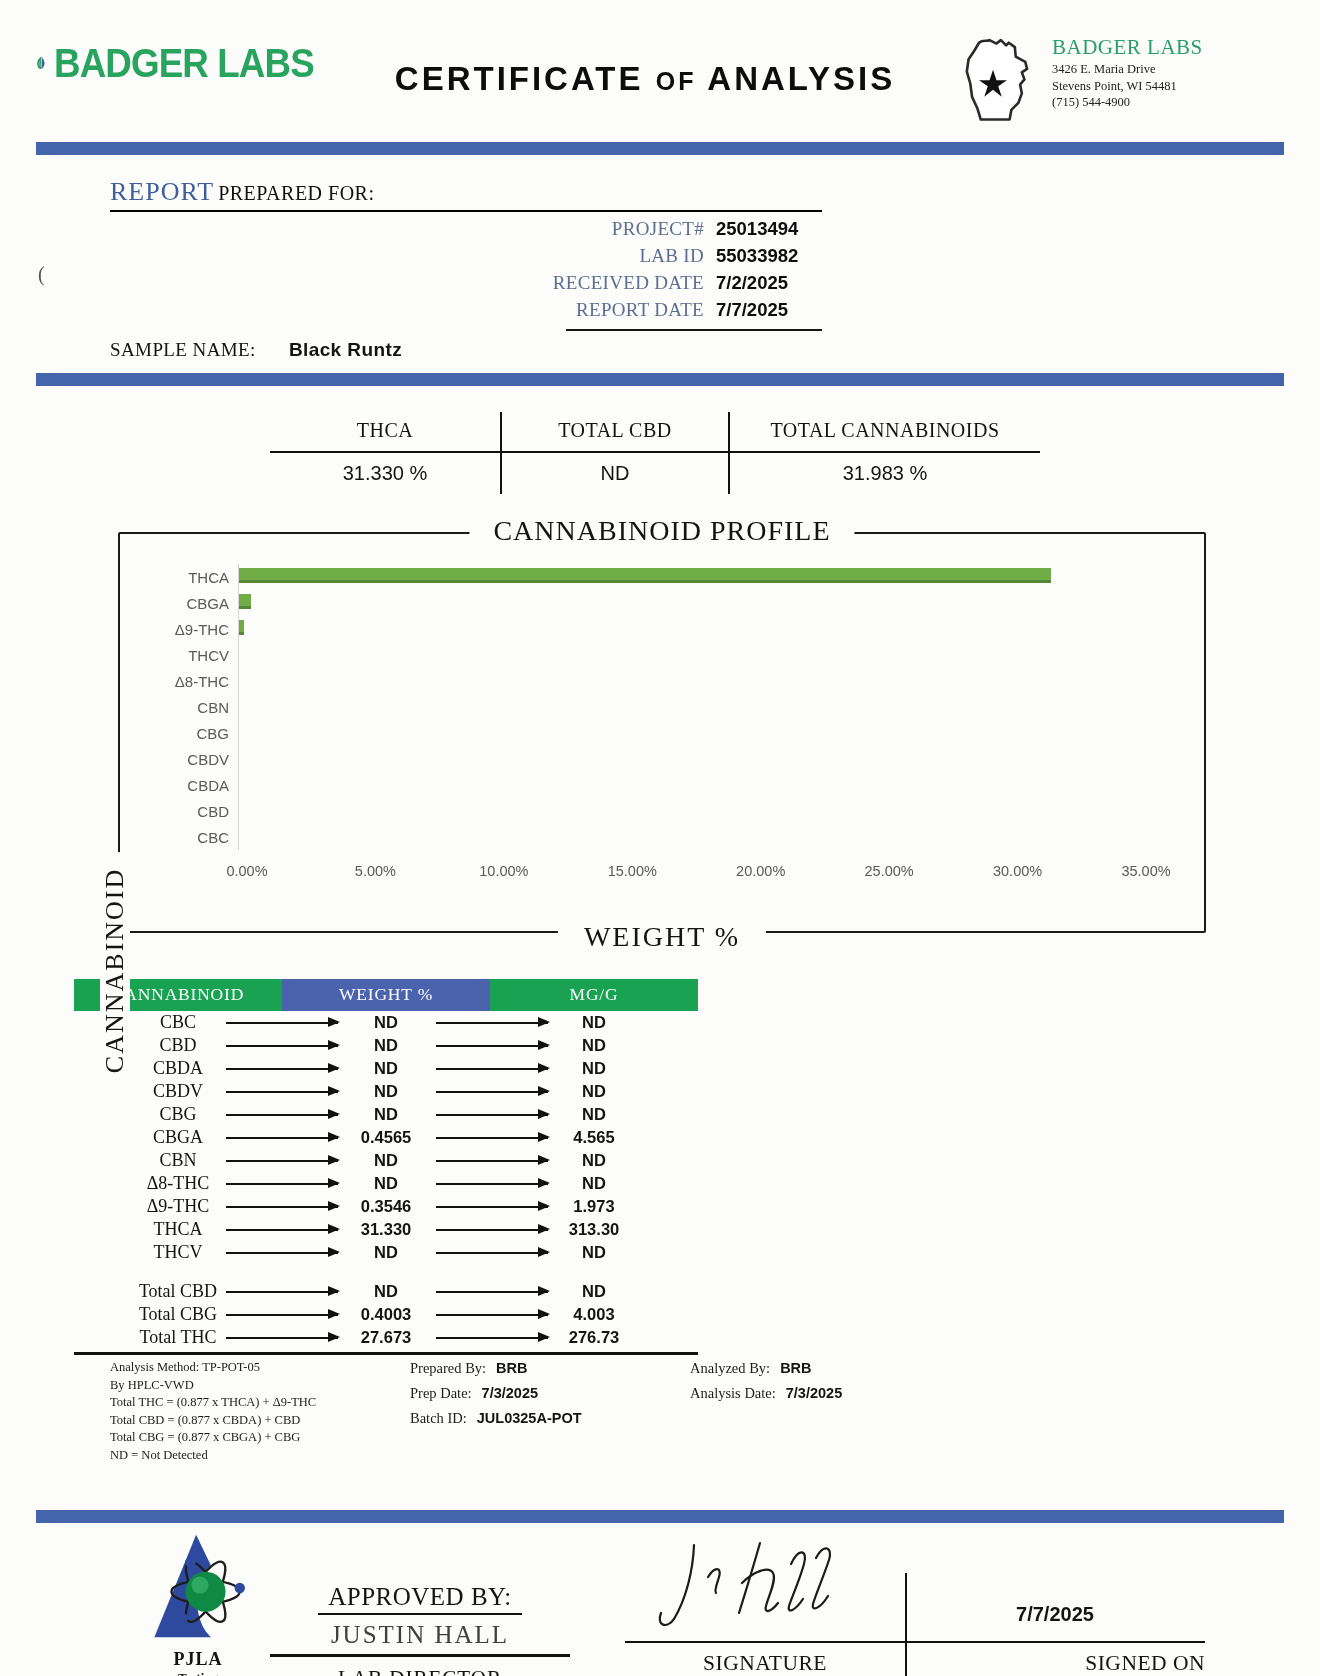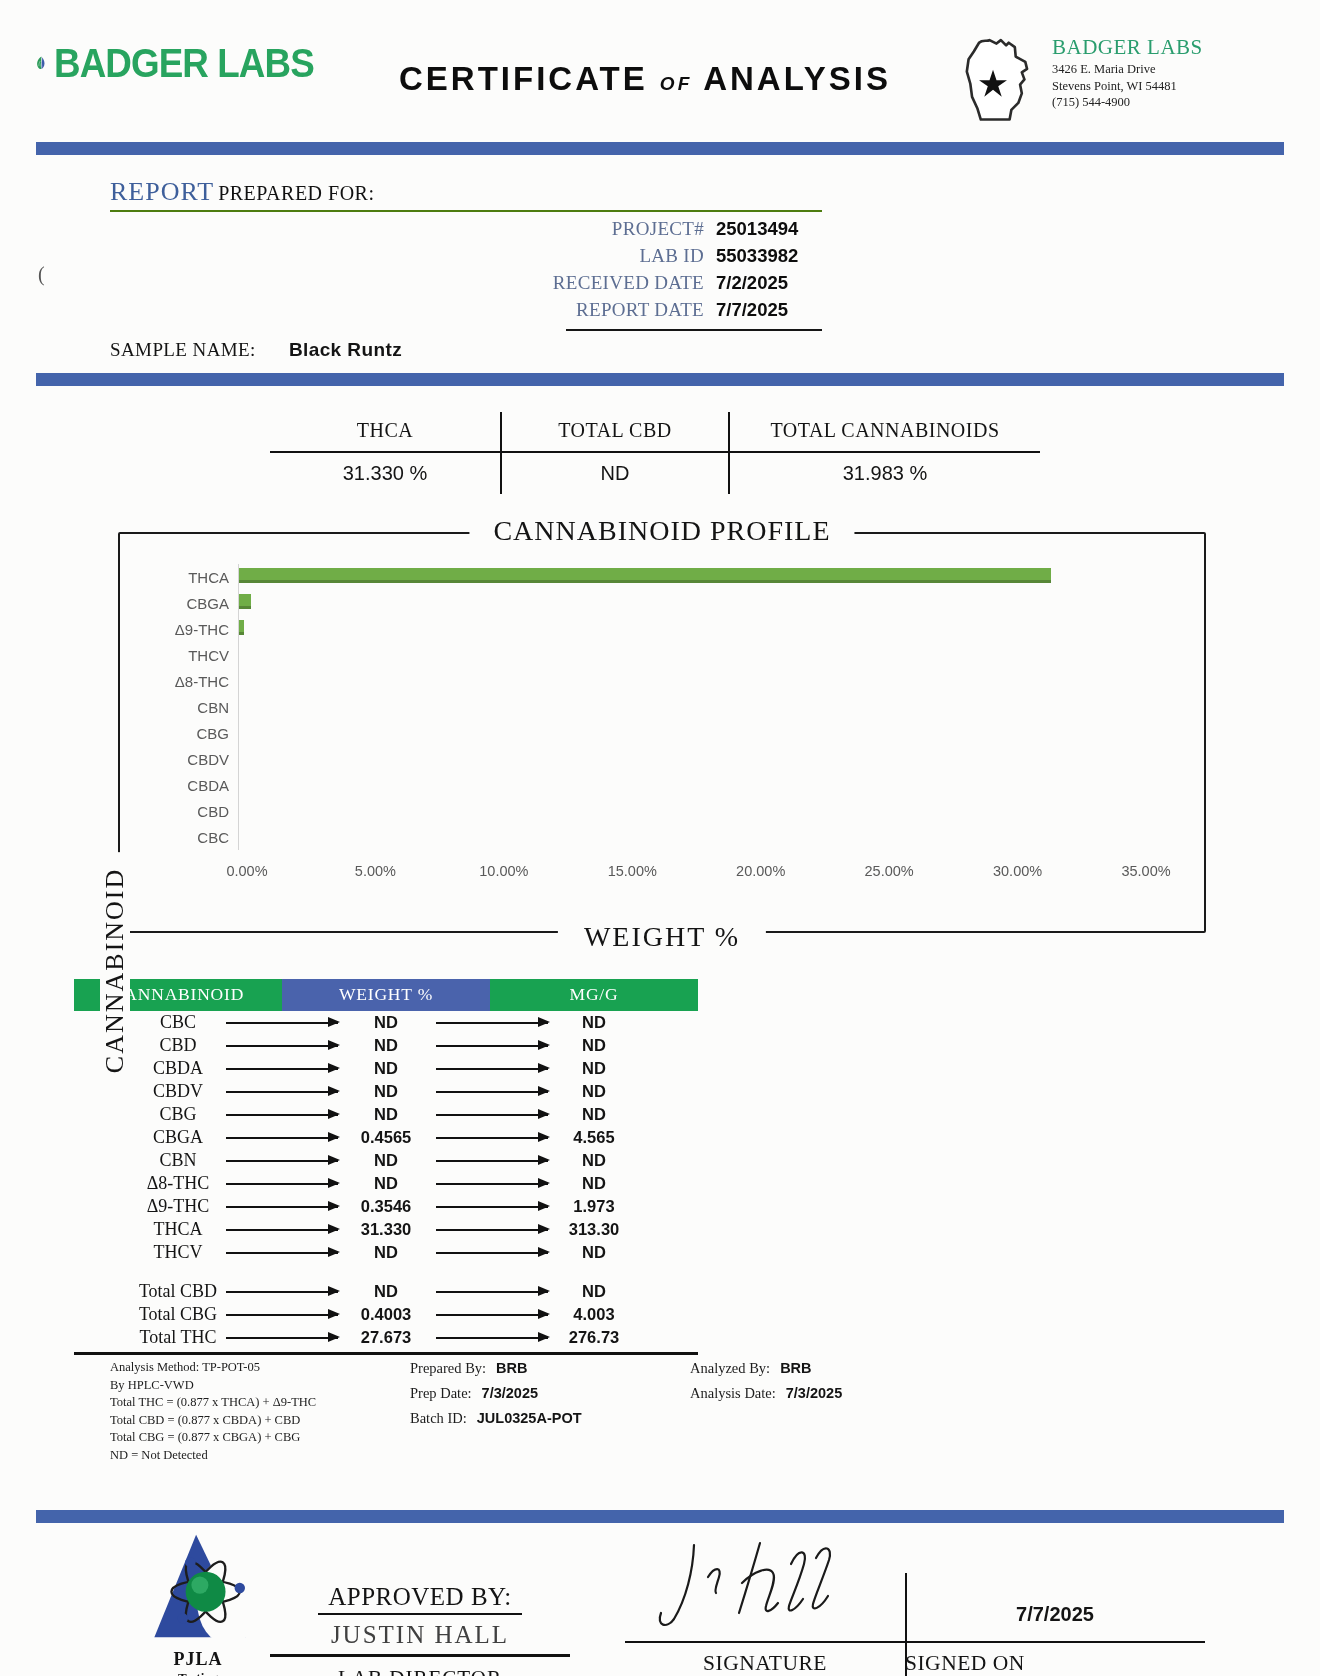--- a/index.html
+++ b/index.html
@@ -15,30 +15,30 @@
   }
   *{box-sizing:border-box;margin:0;padding:0;}
   body{background:#e8e8e8;font-family:"Liberation Serif",serif;color:var(--ink);}
   .page{position:relative;width:1320px;height:1676px;margin:0 auto;background:var(--page-bg);overflow:hidden;}
 
   
   .header{display:flex;align-items:flex-start;padding:26px 36px 0 36px;}
   .logo{display:flex;align-items:center;gap:8px;width:300px;flex:0 0 auto;}
   .logo-text{font-family:"Liberation Sans",sans-serif;font-weight:700;font-size:40px;color:var(--brand-green);letter-spacing:-1px;transform:scaleX(.92);transform-origin:left;white-space:nowrap;}
   .doc-title{flex:1;text-align:center;margin-top:34px;font-family:"Liberation Sans",sans-serif;font-weight:800;font-size:33px;letter-spacing:3px;color:#0d0d0d;white-space:nowrap;}
-  .doc-title .of{font-size:19px;text-transform:uppercase;font-style:italic;}
+  .doc-title .of{font-size:25px;text-transform:uppercase;}
   .lab-block{flex:0 0 auto;width:330px;display:flex;gap:6px;align-items:flex-start;margin-top:8px;}
   .lab-txt{line-height:1.3;}
   .lab-name{font-size:21px;color:var(--serif-green);letter-spacing:.5px;}
   .lab-addr{font-size:12.5px;color:#222;}
   .bluebar{height:13px;background:var(--blue-bar);margin:12px 36px 0 36px;}
 
   
   .report{margin:22px 36px 0 36px;padding-left:74px;position:relative;}
-  .report-head{width:712px;border-bottom:2px solid #4d7c0f;padding-bottom:3px;}
+  .report-head{width:712px;border-bottom:2px solid #000000;padding-bottom:3px;}
   .report-word{font-size:26px;color:#3e5f9b;letter-spacing:1px;}
   .report-rest{font-size:20px;color:#111;letter-spacing:.5px;}
   .fields{width:712px;margin-top:6px;}
   .frow{display:flex;align-items:baseline;height:27px;}
   .flabel{flex:1;text-align:right;font-size:19px;color:var(--label-blue);letter-spacing:.3px;}
   .fvalue{width:118px;padding-left:12px;font-family:"Liberation Sans",sans-serif;font-weight:700;font-size:18.5px;color:#0d0d0d;}
   .fields-underline{width:256px;margin-left:auto;border-top:2px solid #161616;margin-top:3px;}
   .stray{position:absolute;left:2px;top:86px;font-size:20px;color:#555;}
   .sample-row{margin-top:8px;font-size:19px;letter-spacing:.4px;}
   .sample-val{font-family:"Liberation Sans",sans-serif;font-weight:600;font-size:19px;margin-left:28px;}
@@ -100,21 +100,21 @@
   .approved{position:absolute;left:234px;top:54px;width:300px;text-align:center;}
   .approved-label{display:inline-block;font-size:25px;letter-spacing:.5px;border-bottom:2px solid #111;padding:0 10px 2px;}
   .approver{color:#404040;font-size:25px;letter-spacing:2px;margin-top:6px;}
   .approved-thick{border-top:3.5px solid #111;margin-top:5px;}
   .approver-title{font-size:21px;letter-spacing:1px;margin-top:9px;}
   .sig-svg{position:absolute;left:600px;top:4px;}
   .sig-hline{position:absolute;left:589px;top:112px;width:580px;border-top:2.5px solid #111;}
   .sig-vline{position:absolute;left:869px;top:44px;height:126px;border-left:2.5px solid #111;}
   .sig-label{position:absolute;left:589px;top:122px;width:280px;text-align:center;font-size:21.5px;letter-spacing:.5px;}
   .signed-date{position:absolute;left:869px;top:74px;width:300px;text-align:center;font-family:"Liberation Sans",sans-serif;font-weight:700;font-size:20px;}
-  .signed-label{position:absolute;left:869px;top:122px;width:300px;text-align:left;font-size:21.5px;letter-spacing:.5px;}
+  .signed-label{position:absolute;left:869px;top:122px;width:300px;text-align:right;font-size:21.5px;letter-spacing:.5px;}
 </style>
 </head>
 <body>
 
 <div class="page">
 
   <div class="header">
     <div class="logo">
       <svg width="52" height="74" viewBox="0 0 60 84">
         <path d="M33,2 C12,15 1,43 11,65 C16,76 26,82 34,79 C28,64 28,44 35,28 C30,44 31,62 37,74 Z" fill="#2a9b58"></path>

